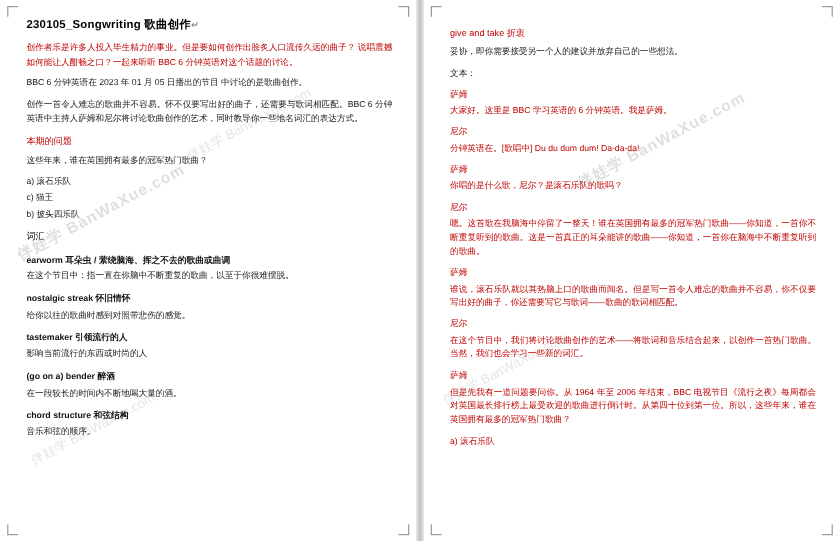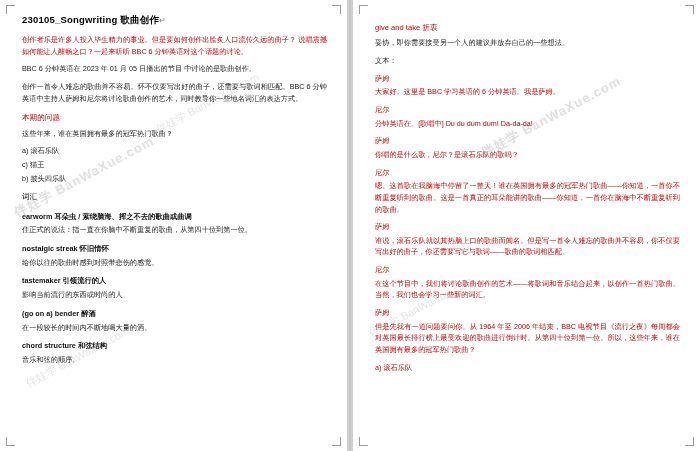--- a/index.html
+++ b/index.html
@@ -147,21 +147,21 @@
 
       <p class="h-red">本期的问题</p>
       <p>这些年来，谁在英国拥有最多的冠军热门歌曲？</p>
       <p class="list-item">a) 滚石乐队</p>
       <p class="list-item">c) 猫王</p>
       <p class="list-item">b) 披头四乐队</p>
 
       <p class="h-black">词汇</p>
 
       <p class="term">earworm 耳朵虫 / 萦绕脑海、挥之不去的歌曲或曲调</p>
-      <p class="term-def">住正式的说法：指一直在你脑中不断重复的歌曲，从第四十位到第一位。</p>
+      <p class="term-def">在这个节目中：指一直在你脑中不断重复的歌曲，以至于你很难摆脱。</p>
 
       <p class="term">nostalgic streak 怀旧情怀</p>
       <p class="term-def">给你以往的歌曲时感到对照带悲伤的感觉。</p>
 
       <p class="term">tastemaker 引领流行的人</p>
       <p class="term-def">影响当前流行的东西或时尚的人</p>
 
       <p class="term">(go on a) bender 醉酒</p>
       <p class="term-def">在一段较长的时间内不断地喝大量的酒。</p>
 

